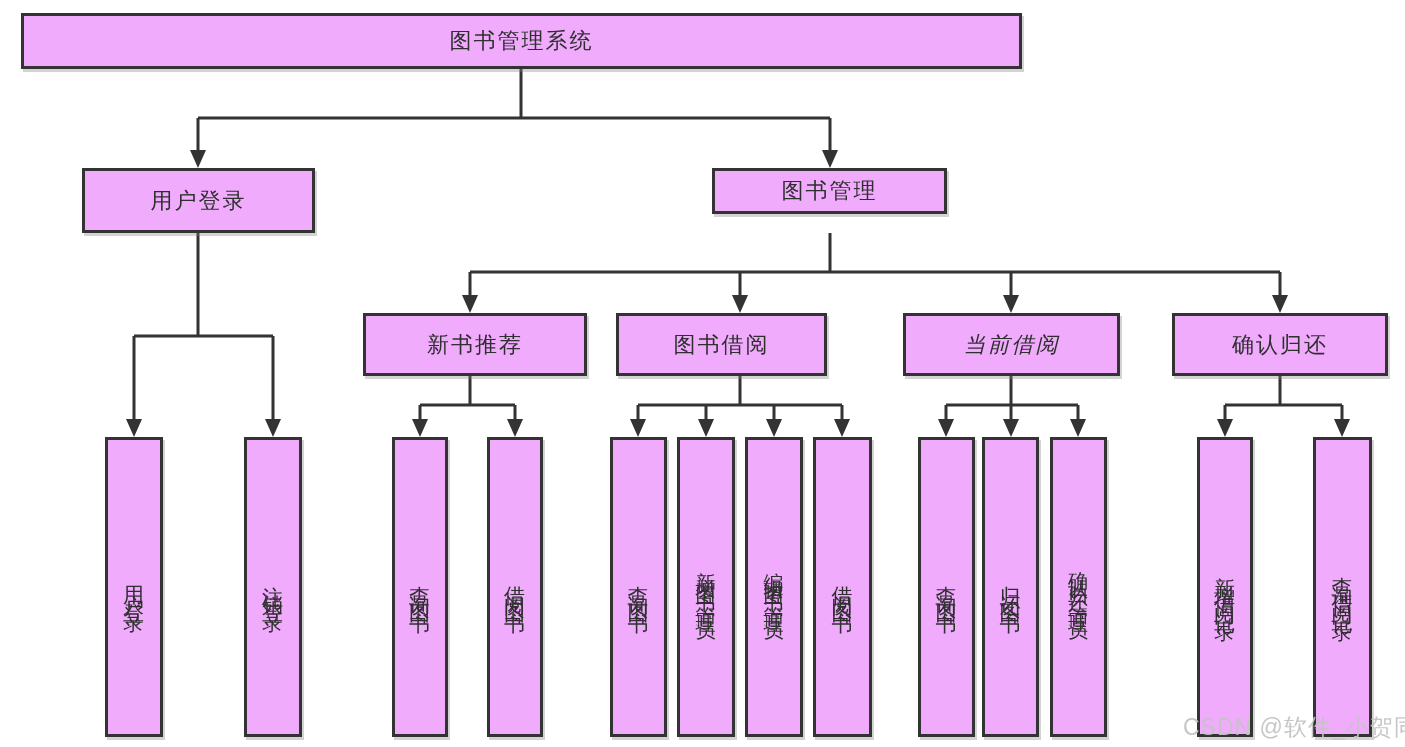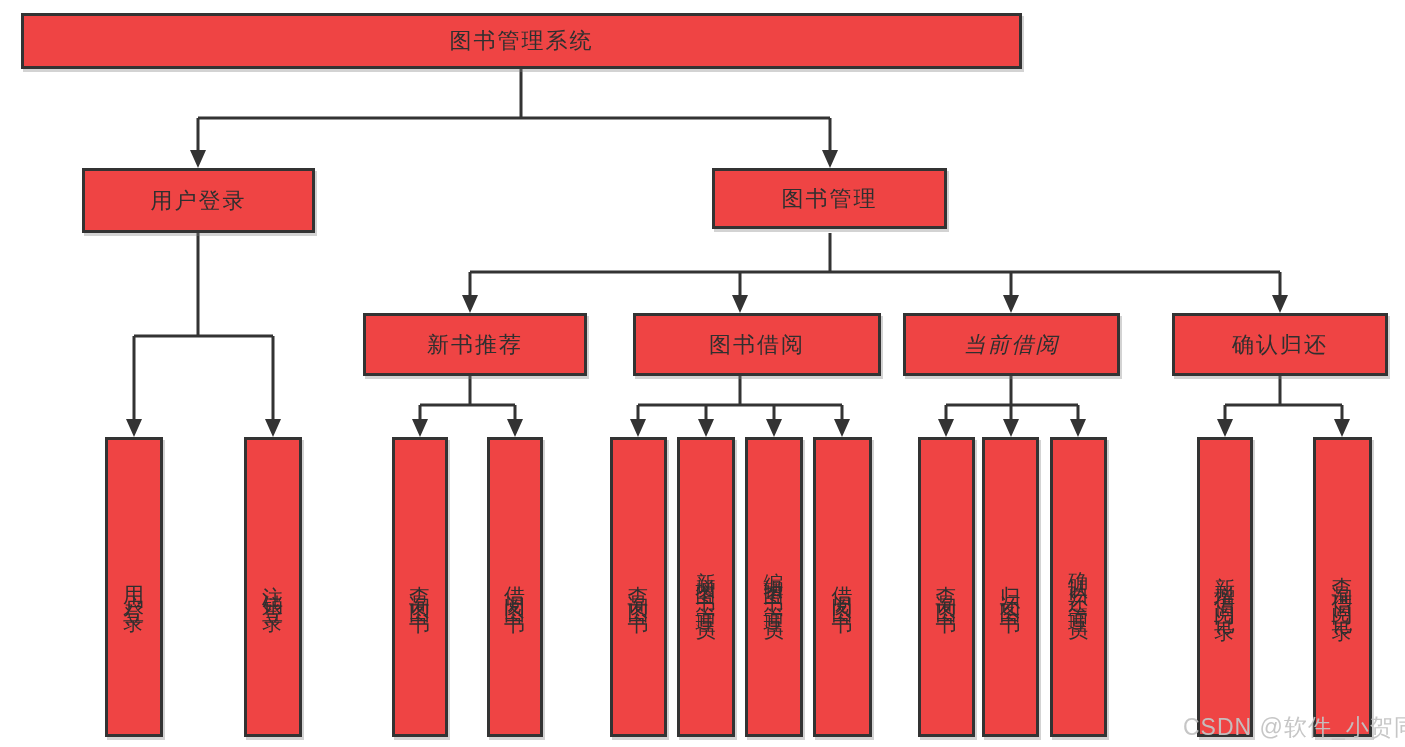--- a/index.html
+++ b/index.html
@@ -13,21 +13,21 @@
     position:relative;
     width:1405px;height:747px;
     background:var(--background);
     font-family:"Liberation Sans", sans-serif;
     overflow:hidden;
   }
   .connectors{position:absolute;left:0;top:0;width:1405px;height:747px;}
   .node{
     position:absolute;
     box-sizing:border-box;
-    background:#ef4444;
+    background:#f0abfc;
     border:3px solid var(--line);
     box-shadow:2px 3px 0 rgba(130,130,130,0.35);
     display:flex;align-items:center;justify-content:center;
     color:var(--text);
     text-align:center;
   }
   .h-label{font-size:22px;letter-spacing:2px;white-space:nowrap;}
   .v-label{
     writing-mode:vertical-rl;
     text-orientation:mixed;
@@ -81,28 +81,28 @@
     </g>
   </svg>
 
   <div class="node" style="left:21px;top:13px;width:1001px;height:56px;">
     <span class="h-label">图书管理系统</span>
   </div>
 
   <div class="node" style="left:82px;top:168px;width:233px;height:65px;">
     <span class="h-label">用户登录</span>
   </div>
-  <div class="node" style="left:712px;top:168px;width:235px;height:61px;">
+  <div class="node" style="left:712px;top:168px;width:235px;height:46px;">
     <span class="h-label">图书管理</span>
   </div>
 
   <div class="node" style="left:363px;top:313px;width:224px;height:63px;">
     <span class="h-label">新书推荐</span>
   </div>
-  <div class="node" style="left:633px;top:313px;width:248px;height:63px;">
+  <div class="node" style="left:616px;top:313px;width:211px;height:63px;">
     <span class="h-label">图书借阅</span>
   </div>
   <div class="node" style="left:903px;top:313px;width:217px;height:63px;font-style:italic;">
     <span class="h-label">当前借阅</span>
   </div>
   <div class="node" style="left:1172px;top:313px;width:216px;height:63px;">
     <span class="h-label">确认归还</span>
   </div>
 
   <div class="node" style="left:105px;top:437px;width:58px;height:300px;">

